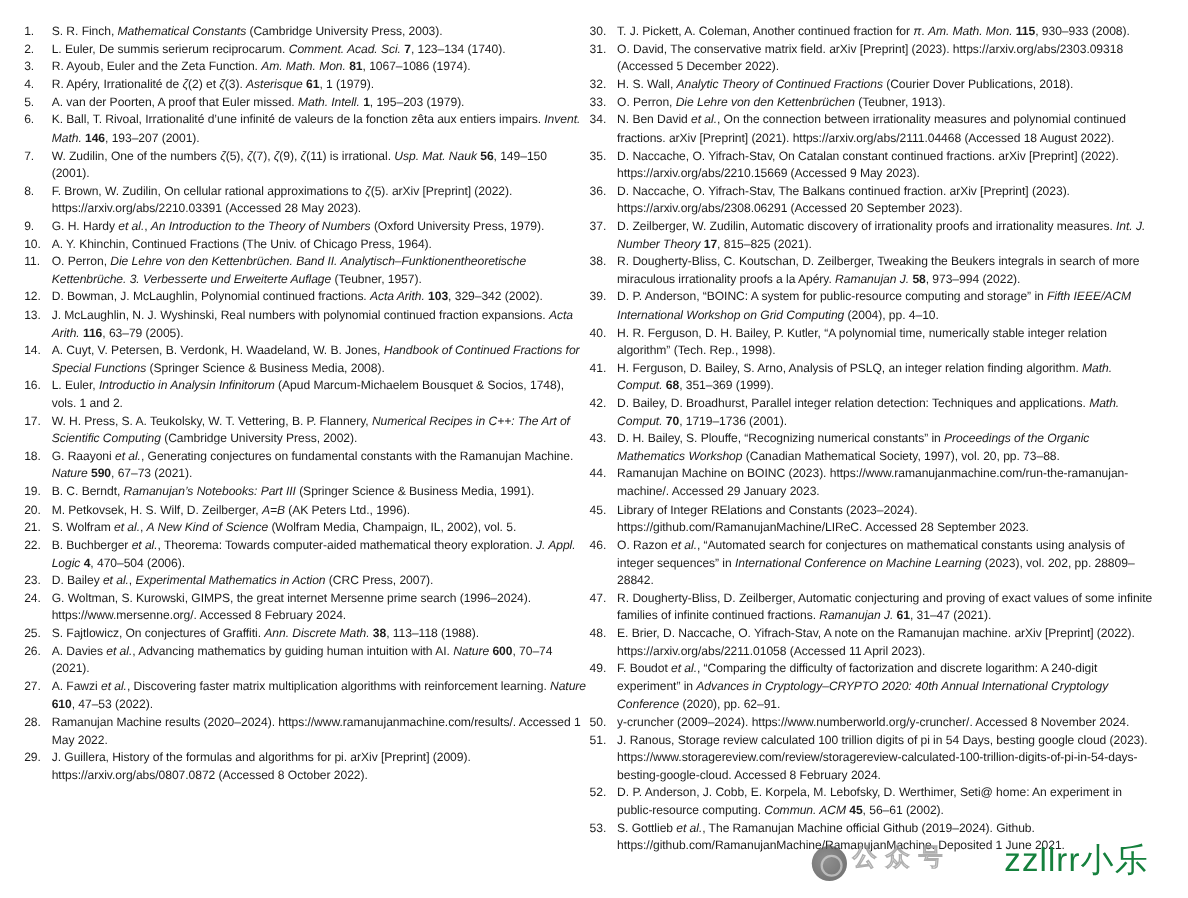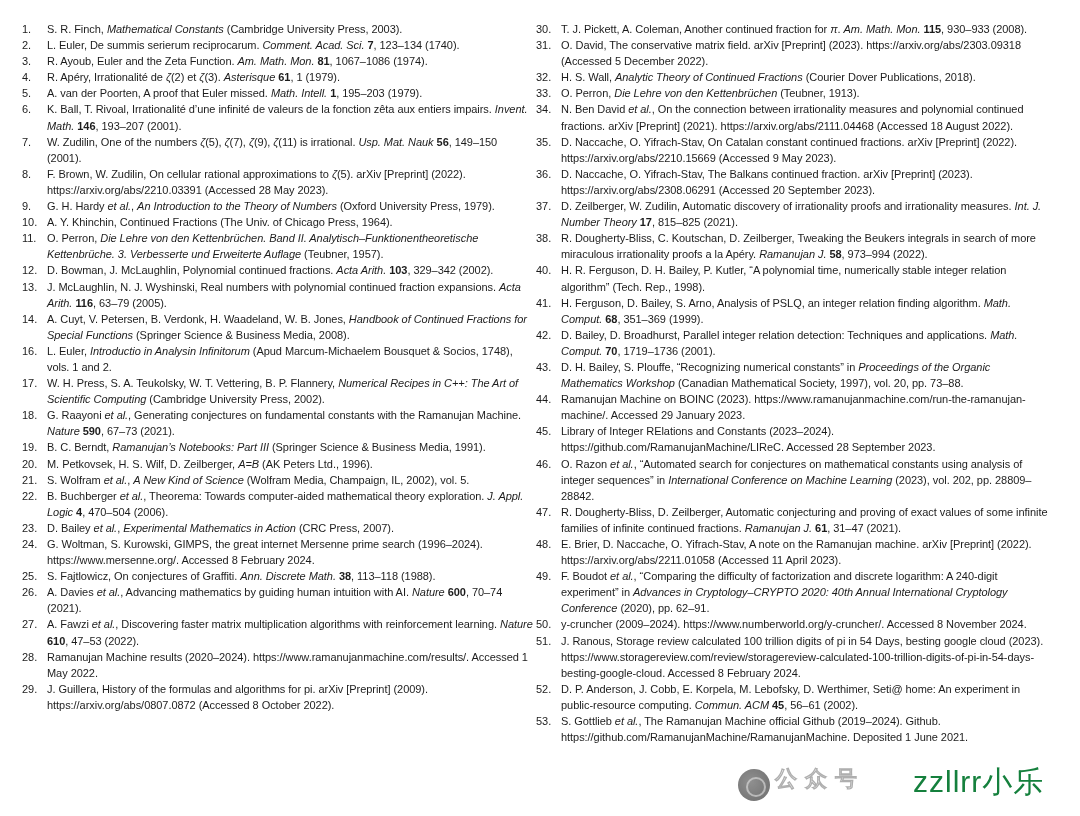--- a/index.html
+++ b/index.html
@@ -238,20 +238,24 @@
     </div>
     <div class="ref">
       <span class="num">37.</span>
       <span class="txt">D. Zeilberger, W. Zudilin, Automatic discovery of irrationality proofs and irrationality measures. <i>Int. J. Number Theory</i> <b>17</b>, 815–825 (2021).</span>
     </div>
     <div class="ref">
       <span class="num">38.</span>
       <span class="txt">R. Dougherty-Bliss, C. Koutschan, D. Zeilberger, Tweaking the Beukers integrals in search of more miraculous irrationality proofs a la Apéry. <i>Ramanujan J.</i> <b>58</b>, 973–994 (2022).</span>
     </div>
     <div class="ref">
+      <span class="num">39.</span>
+      <span class="txt">D. P. Anderson, “BOINC: A system for public-resource computing and storage” in <i>Fifth IEEE/ACM International Workshop on Grid Computing</i> (2004), pp. 4–10.</span>
+    </div>
+    <div class="ref">
       <span class="num">40.</span>
       <span class="txt">H. R. Ferguson, D. H. Bailey, P. Kutler, “A polynomial time, numerically stable integer relation algorithm” (Tech. Rep., 1998).</span>
     </div>
     <div class="ref">
       <span class="num">41.</span>
       <span class="txt">H. Ferguson, D. Bailey, S. Arno, Analysis of PSLQ, an integer relation finding algorithm. <i>Math. Comput.</i> <b>68</b>, 351–369 (1999).</span>
     </div>
     <div class="ref">
       <span class="num">42.</span>
       <span class="txt">D. Bailey, D. Broadhurst, Parallel integer relation detection: Techniques and applications. <i>Math. Comput.</i> <b>70</b>, 1719–1736 (2001).</span>

